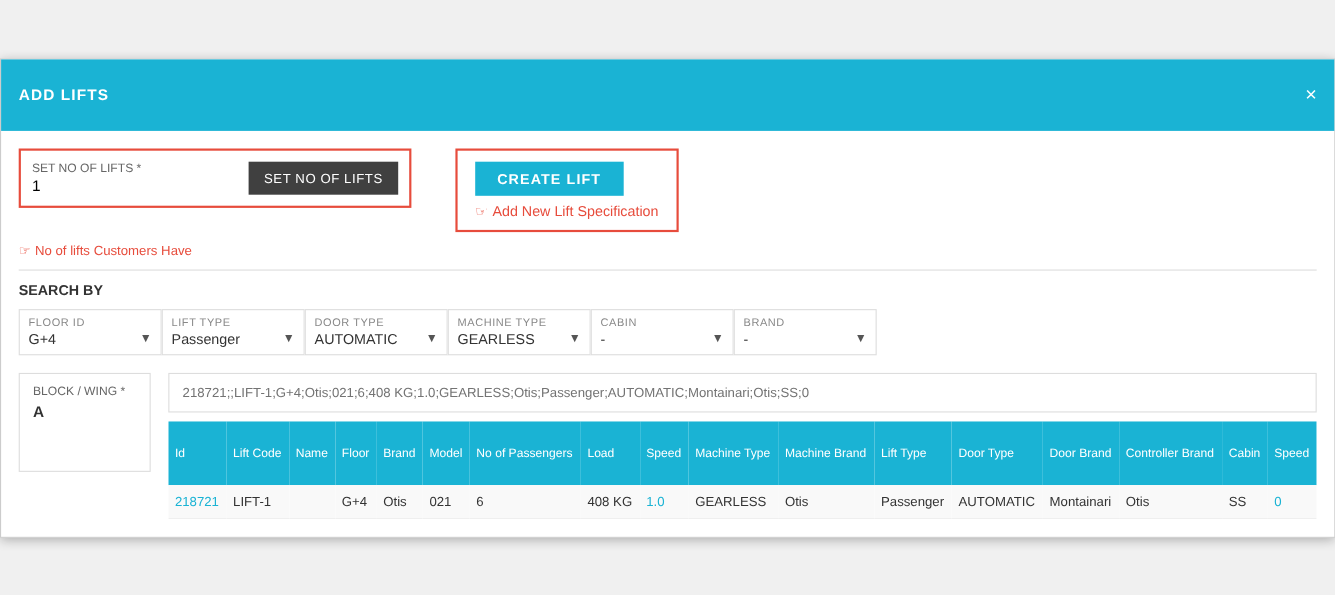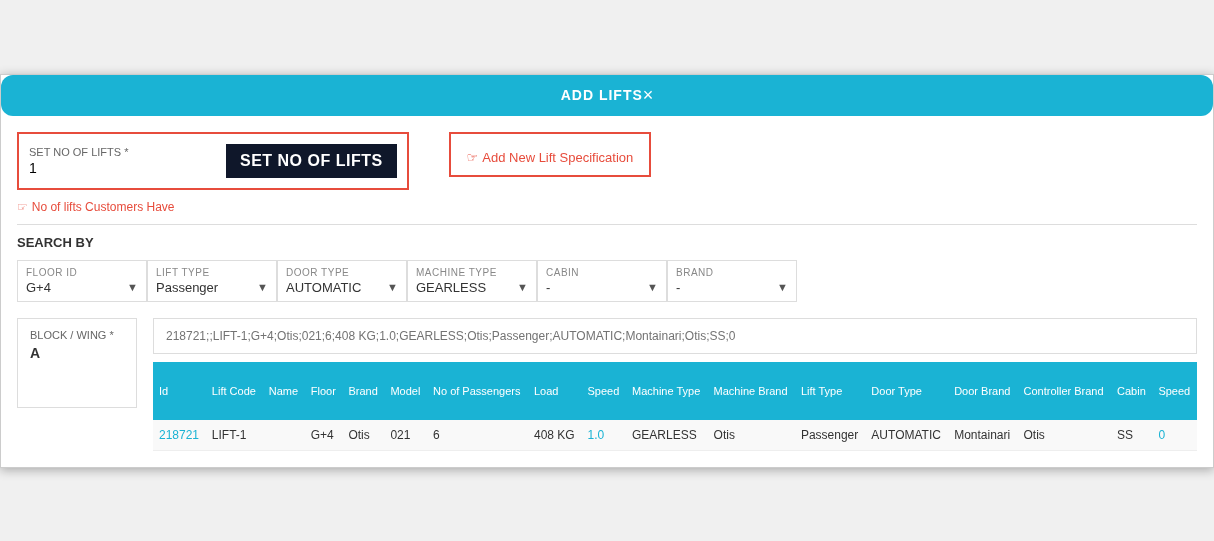--- a/index.html
+++ b/index.html
@@ -1,27 +1,27 @@
 <!DOCTYPE html>
 <html><head>
   <meta charset="utf-8">
   <style>
     * { box-sizing: border-box; margin: 0; padding: 0; font-family: Arial, sans-serif; }
     body { background: #f0f0f0; display: flex; justify-content: center; align-items: center; min-height: 100vh; }
     .modal { width: 1214px; background: #fff; border: 1px solid #ccc; box-shadow: 0 2px 10px rgba(0,0,0,0.3); }
-    .modal-header { background: #1ab3d4; color: #fff; padding: 10px 16px; display: flex; justify-content: center; align-items: center; border-radius: 12px; }
+    .modal-header { background: #1ab3d4; color: #fff; padding: 22px 16px; display: flex; justify-content: space-between; align-items: center; }
     .modal-header-title { font-size: 14px; font-weight: bold; letter-spacing: 1px; }
     .modal-close { color: #fff; font-size: 18px; cursor: pointer; }
     .modal-body { padding: 16px; }
     .top-section { display: flex; align-items: flex-start; gap: 40px; margin-bottom: 10px; }
     .left-top { border: 2px solid #e74c3c; padding: 10px; display: flex; align-items: center; gap: 17px; min-width: 340px; }
     .set-no-input-group { display: flex; flex-direction: column; }
     .set-no-label { font-size: 11px; color: #666; margin-bottom: 2px; }
     .set-no-input { border: none; outline: none; font-size: 14px; width: 180px; background: transparent; }
-    .set-no-btn { background: #0f172a; color: #fff; border: none; padding: 8px 14px; font-size: 16px; font-weight: bold; cursor: pointer; letter-spacing: 0.5px; white-space: nowrap; }
+    .set-no-btn { background: #404040; color: #fff; border: none; padding: 8px 14px; font-size: 12px; font-weight: normal; cursor: pointer; letter-spacing: 0.5px; white-space: nowrap; }
     .right-top { border: 2px solid #e74c3c; padding: 10px 16px; }
     .create-lift-btn { background: #1ab3d4; color: #fff; border: none; padding: 8px 20px; font-size: 13px; font-weight: bold; cursor: pointer; letter-spacing: 1px; }
     .add-new-link { display: flex; align-items: center; gap: 4px; color: #e74c3c; font-size: 13px; margin-top: 6px; cursor: pointer; }
     .no-lifts-note { color: #e74c3c; font-size: 12px; margin-top: 4px; display: flex; align-items: center; gap: 4px; }
     .section-divider { border: none; border-top: 1px solid #ddd; margin: 10px 0; }
     .search-by-label { font-size: 13px; font-weight: bold; color: #333; margin-bottom: 10px; }
     .filters-row { display: flex; flex-wrap: wrap; margin-bottom: 16px; }
     .filter-group { display: flex; flex-direction: column; min-width: 130px; border: 1px solid #ddd; padding: 6px 8px; position: relative; background: #fff; }
     .filter-label { font-size: 10px; color: #888; margin-bottom: 2px; letter-spacing: 0.5px; }
     .filter-select-row { display: flex; justify-content: space-between; align-items: center; }
@@ -58,20 +58,21 @@
 
       <div class="left-top">
         <div class="set-no-input-group">
           <span class="set-no-label">SET NO OF LIFTS *</span>
           <input class="set-no-input" type="text" value="1" style="">
         </div>
         <button class="set-no-btn">SET NO OF LIFTS</button>
       </div>
 
       <div class="right-top">
+        <button class="create-lift-btn">CREATE LIFT</button>
         <div class="add-new-link">
           <span>☞</span>
           <span>Add New Lift Specification</span>
         </div>
       </div>
     </div>
 
     <div class="no-lifts-note">
       <span>☞</span>
       <span>No of lifts Customers Have</span>

